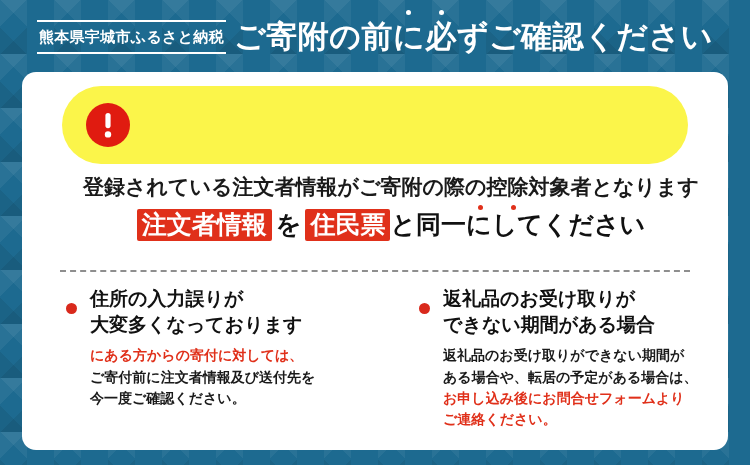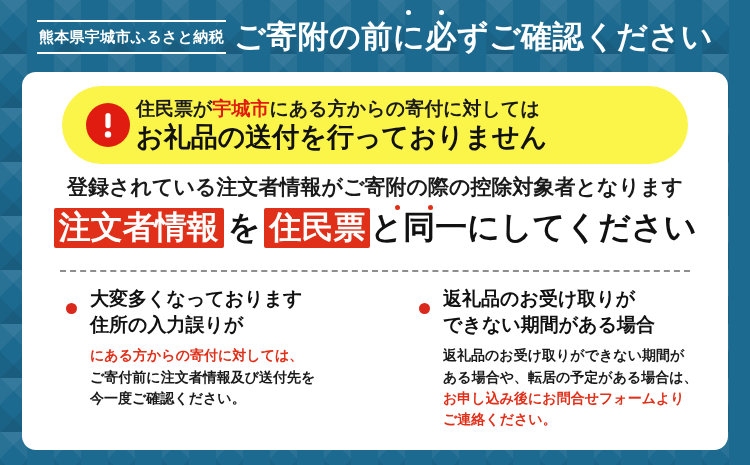--- a/index.html
+++ b/index.html
@@ -150,37 +150,37 @@
     font-size: 27px;
     font-weight: bold;
     color: #111111;
     white-space: nowrap;
     margin-top: 3px;
   }
 
   
   #statement {
     position: absolute;
-    left: 0;
+    left: 16px;
     top: 104px;
     width: 706px;
     text-align: center;
   }
   #statement-line-1 {
     font-size: 21px;
     font-weight: bold;
     color: #1a1a1a;
     line-height: 1;
     white-space: nowrap;
   }
   #statement-line-2 {
     position: relative;
     display: inline-block;
     margin-top: 13px;
-    font-size: 32px;
+    font-size: 25px;
     font-weight: bold;
     color: #111111;
     line-height: 1.12;
     white-space: nowrap;
   }
   .chip-red {
     background: #e0301a;
     color: #ffffff;
     padding: 1px 5px 3px 5px;
     border-radius: 2px;
@@ -288,26 +288,20 @@
 
     <div id="alert-box">
 
       <div id="alert-icon">
         <svg width="44" height="44" viewBox="0 0 44 44" aria-hidden="true">
           <rect x="19.4" y="10" width="5.2" height="15.2" rx="2.6" fill="#ffffff"></rect>
           <circle cx="22" cy="31.4" r="3.2" fill="#ffffff"></circle>
         </svg>
       </div>
 
-      <div id="alert-text">
-        <div id="alert-line-1">
-          <span>住民票が</span><span class="hl-red">宇城市</span><span>にある方からの寄付に対しては</span>
-        </div>
-        <div id="alert-line-2">お礼品の送付を行っておりません</div>
-      </div>
 
     </div>
 
     <div id="statement">
 
       <div id="statement-line-1">登録されている注文者情報がご寄附の際の控除対象者となります</div>
 
       <div id="statement-line-2">
         <span class="stmt-dot" id="stmt-dot-a"></span>
         <span class="stmt-dot" id="stmt-dot-b"></span>
@@ -317,22 +311,22 @@
     </div>
 
     <div id="divider"></div>
 
     <div id="columns">
 
       <div class="column">
         <span class="bullet-dot"></span>
         <div class="col-inner">
           <div class="col-heading">
+            <span class="nowrap-line">住所の入力誤りが</span>
             <span class="nowrap-line">大変多くなっております</span>
-            <span class="nowrap-line">住所の入力誤りが</span>
           </div>
           <div class="col-body">
             <span class="nowrap-line txt-red">にある方からの寄付に対しては、</span>
             <span class="nowrap-line txt-blk">ご寄付前に注文者情報及び送付先を</span>
             <span class="nowrap-line txt-blk">今一度ご確認ください。</span>
           </div>
         </div>
       </div>
 
       <div class="column">

